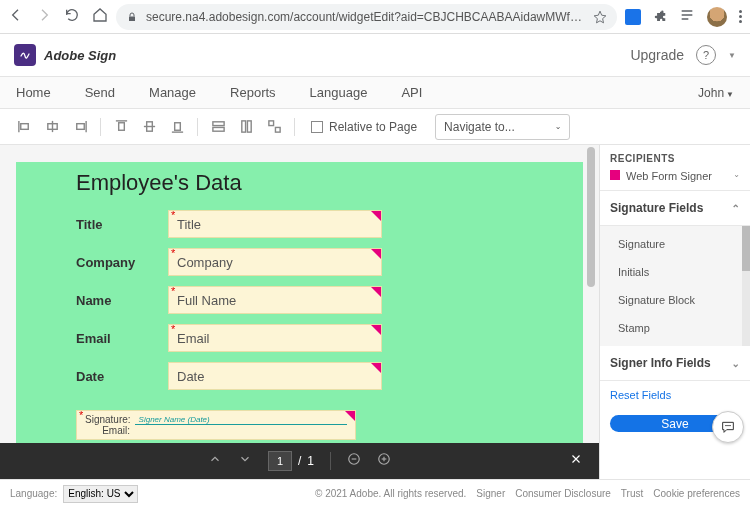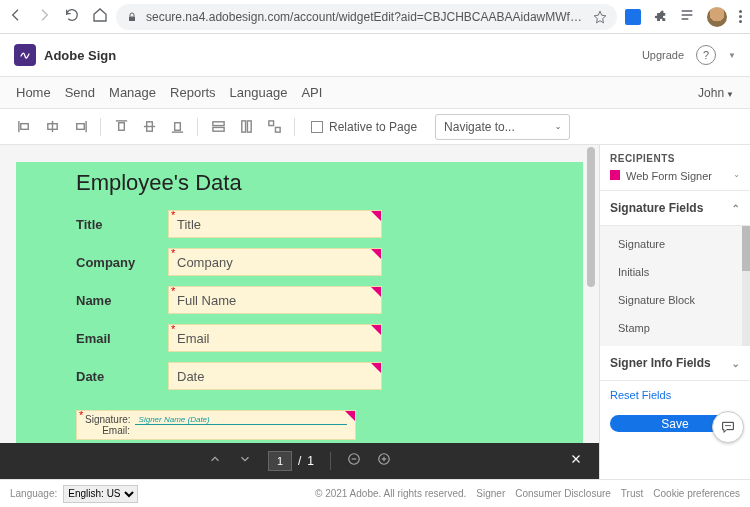--- a/index.html
+++ b/index.html
@@ -16,32 +16,32 @@
 .addr .star { width: 14px; height: 14px; fill: none; stroke: #5f6368; stroke-width: 1.5; }
 .right-icons { display: flex; gap: 12px; align-items: center; }
 .right-icons .translate { width: 16px; height: 16px; background: #1a73e8; border-radius: 2px; position: relative; }
 .right-icons .puzzle { width: 14px; height: 14px; fill: #5f6368; }
 .right-icons .avatar { width: 20px; height: 20px; border-radius: 50%; background: radial-gradient(circle at 50% 35%, #d4a574 45%, #8b6f47 46%); }
 .right-icons .dots { display: flex; flex-direction: column; gap: 2px; }
 .right-icons .dots span { width: 3px; height: 3px; background: #5f6368; border-radius: 50%; }
 
 
 .app-header { display: flex; align-items: center; height: 42px; padding: 0 14px; justify-content: space-between; }
-.app-brand { display: flex; align-items: center; gap: 8px; }
+.app-brand { display: flex; align-items: center; gap: 8px; font-style: italic; }
 .app-logo { width: 22px; height: 22px; background: #4b2e83; border-radius: 4px; display: flex; align-items: center; justify-content: center; }
 .app-logo svg { width: 12px; height: 12px; fill: #fff; }
 .app-brand .name { font-size: 13px; font-weight: bold; color: #333; }
 .app-header-right { display: flex; align-items: center; gap: 12px; }
-.upgrade { font-size: 11px; color: #666; margin-left: 28px; }
+.upgrade { font-size: 14px; color: #666; margin-left: 28px; }
 .help-circle { width: 20px; height: 20px; border: 1.5px solid #888; border-radius: 50%; display: flex; align-items: center; justify-content: center; font-size: 11px; color: #666; }
 .help-caret { font-size: 8px; color: #888; }
 
 
 .main-nav { display: flex; align-items: center; justify-content: space-between; padding: 0 16px; height: 33px; background: #fafafa; border-top: 1px solid #e4e4e4; border-bottom: 1px solid #e4e4e4; }
-.nav-links { display: flex; gap: 14px; }
+.nav-links { display: flex; gap: 34px; }
 .nav-links a { font-size: 13px; color: #555; text-decoration: none; }
 .user-menu { font-size: 12px; color: #555; }
 .user-menu .caret { font-size: 8px; margin-left: 2px; }
 
 
 .toolbar { display: flex; align-items: center; height: 36px; padding: 0 12px; gap: 4px; border-bottom: 1px solid #e4e4e4; }
 .tool-btn { width: 24px; height: 22px; display: flex; align-items: center; justify-content: center; border: none; background: transparent; cursor: pointer; }
 .tool-btn svg { width: 15px; height: 15px; fill: none; stroke: #888; stroke-width: 1.5; }
 .tool-sep { width: 1px; height: 18px; background: #ddd; margin: 0 4px; }
 .rel-page { display: flex; align-items: center; gap: 6px; font-size: 12px; color: #555; margin-left: 8px; }

